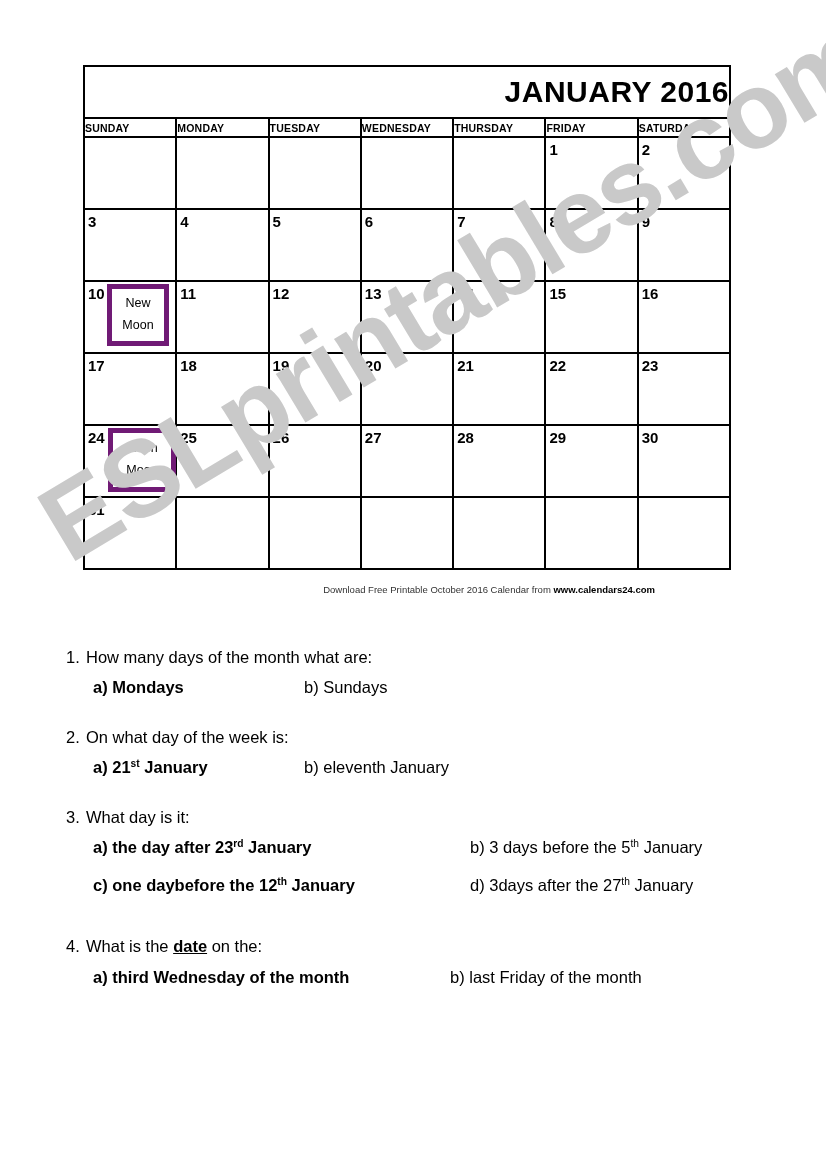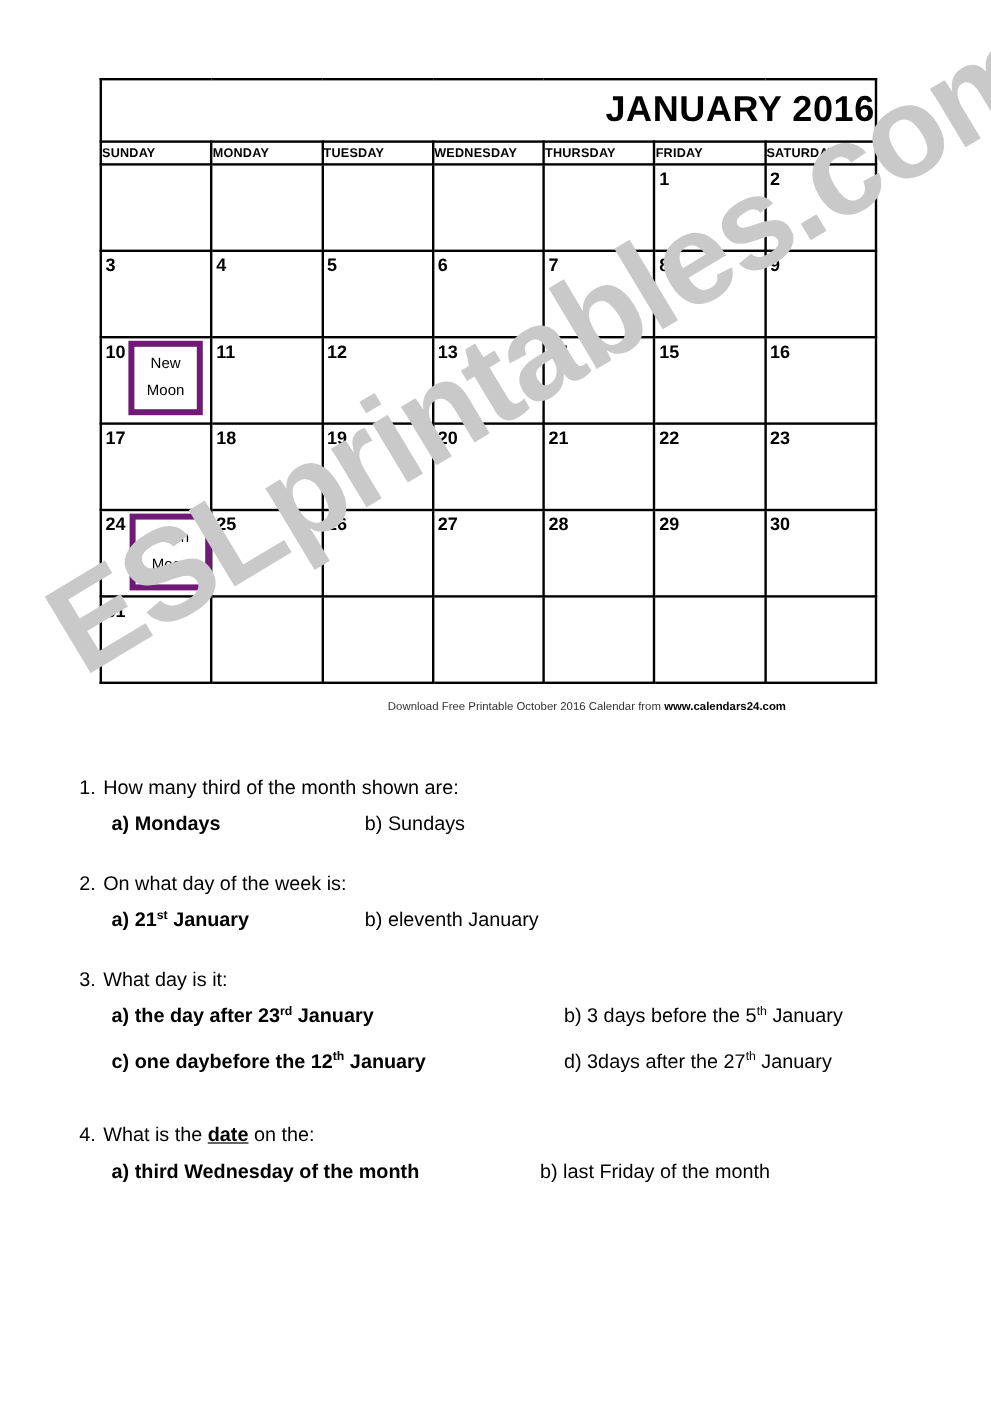--- a/index.html
+++ b/index.html
@@ -352,21 +352,21 @@
 
   <div class="cal-footer">
     <span>Download  Free Printable October 2016 Calendar from</span>
     <span class="site">www.calendars24.com</span>
   </div>
 
   <div class="questions">
 
     <div class="qblock q1" id="q1">
       <div class="qstem">
-        <span class="qnum">1.</span><span>How many third of the month shown are:</span>
+        <span class="qnum">1.</span><span>How many days of the month what are:</span>
       </div>
       <div class="qrow">
         <span class="opt-a">a)  Mondays</span>
         <span class="opt-b">b) Sundays</span>
       </div>
     </div>
 
     <div class="qblock q2" id="q2">
       <div class="qstem">
         <span class="qnum">2.</span><span>On what day of the week is:</span>

